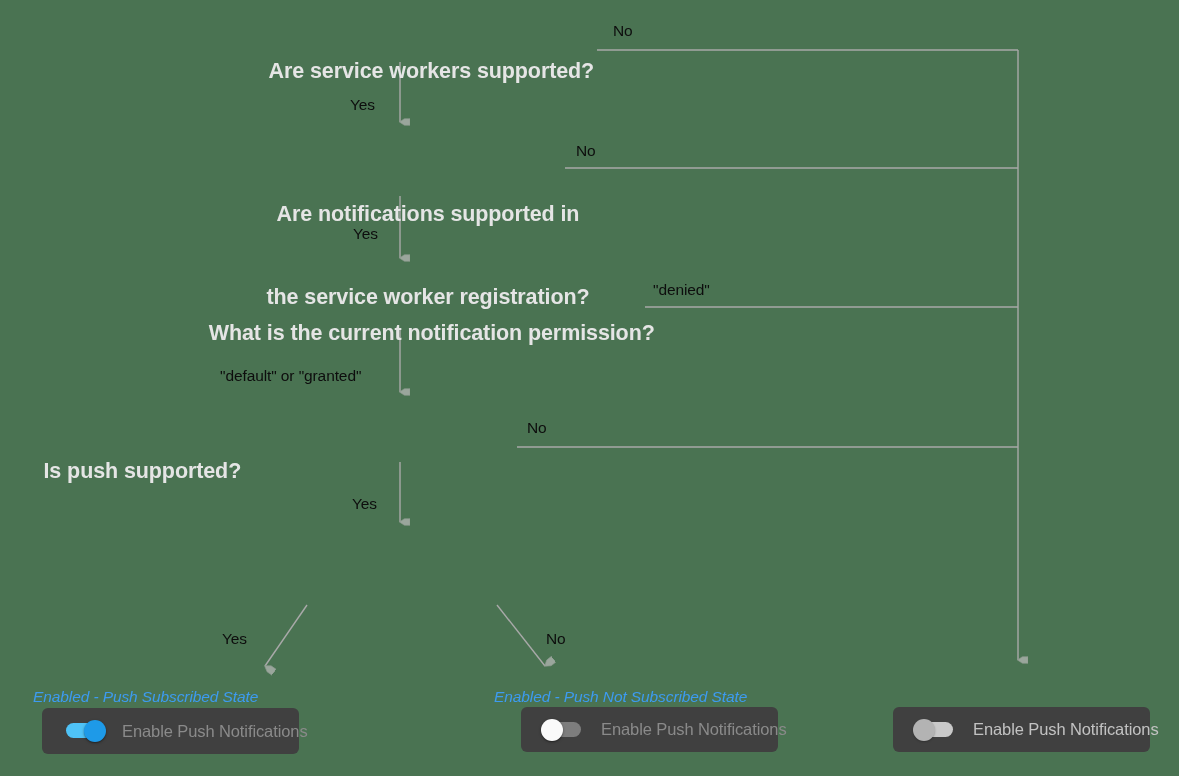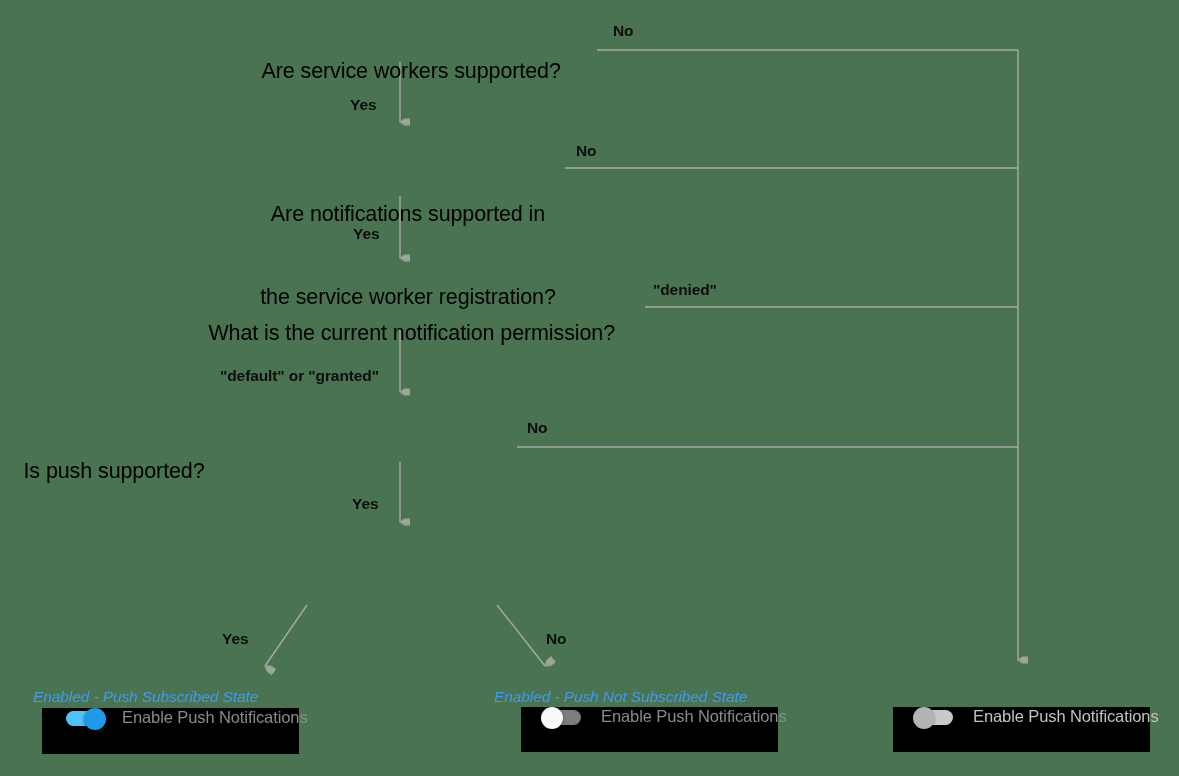--- a/index.html
+++ b/index.html
@@ -25,50 +25,53 @@
   .flow-svg {
     position: absolute;
     left: 0;
     top: 0;
     width: 1179px;
     height: 776px;
     pointer-events: none;
   }
   .node-text {
     position: absolute;
-    color: #000000;
+    color: #e5e5e5;
     font-size: 21.5px;
-    font-weight: 400;
+    font-weight: 700;
     line-height: 1.28;
     letter-spacing: -0.1px;
     white-space: pre;
     text-align: center;
+    padding-left: 20px;
   }
   .edge-label {
     position: absolute;
     color: #0d0d0d;
     font-size: 15.5px;
-    font-weight: 700;
+    font-weight: 400;
     white-space: pre;
     letter-spacing: -0.1px;
   }
   .state-label {
     position: absolute;
     color: #3d9bf0;
     font-size: 15.5px;
     font-style: italic;
     font-weight: 400;
     white-space: pre;
     letter-spacing: -0.1px;
   }
   .toggle-card {
     position: absolute;
-    background: #000000;
+    background: #404040;
     display: flex;
+    align-items: center;
     box-sizing: border-box;
+    border-radius: 6px;
   }
   .switch {
     position: relative;
     flex: 0 0 auto;
     width: 44px;
     height: 22px;
     margin-left: 20px;
   }
   .track {
     position: absolute;

